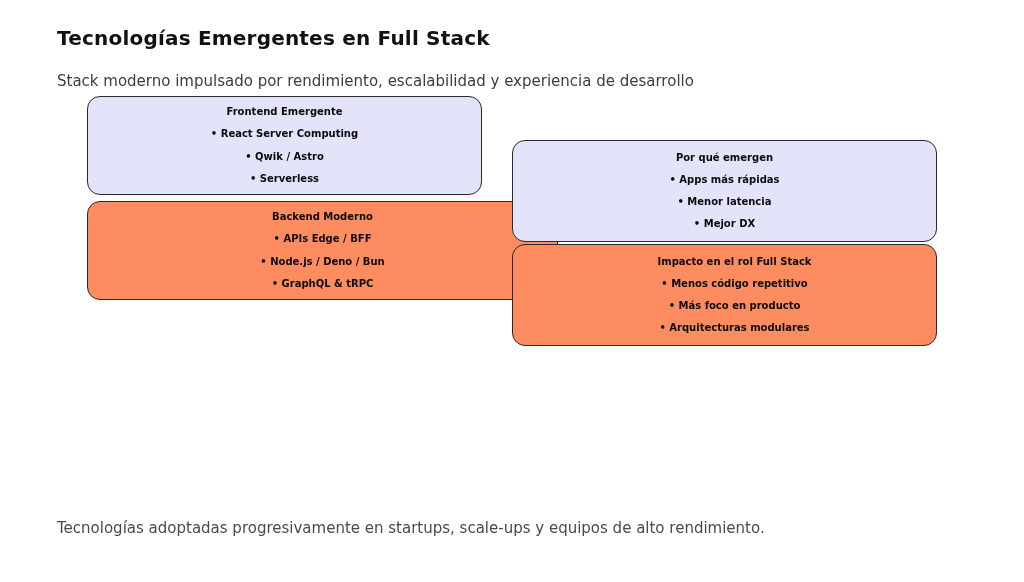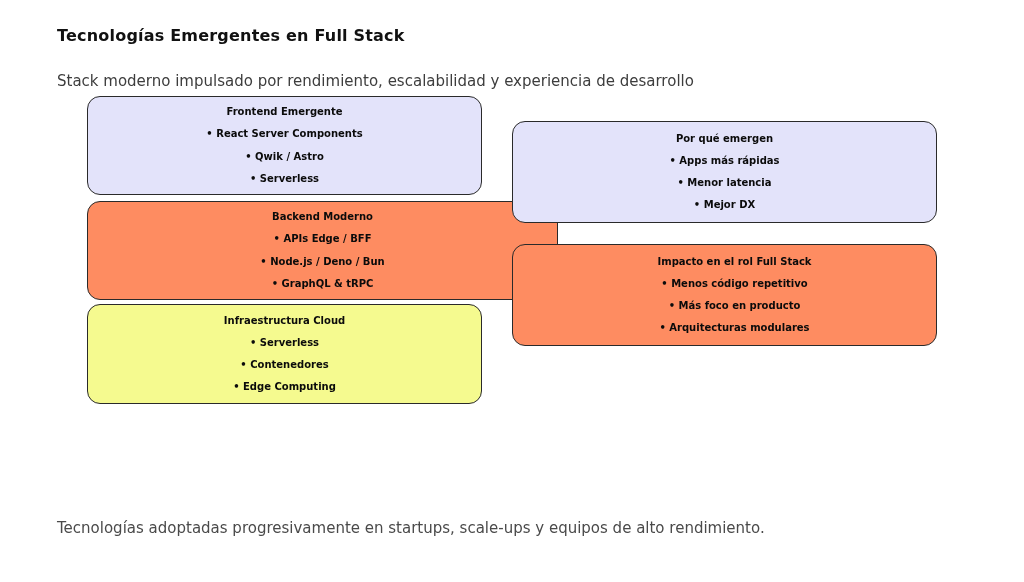--- a/index.html
+++ b/index.html
@@ -12,21 +12,21 @@
     width: 1024px;
     height: 582px;
     background: #ffffff;
     font-family: "DejaVu Sans", "Liberation Sans", sans-serif;
     overflow: hidden;
   }
   .page-title {
     position: absolute;
     left: 57px;
     top: 26px;
-    font-size: 16px;
+    font-size: 20px;
     font-weight: bold;
     color: #111111;
     letter-spacing: 0.2px;
   }
   .page-subtitle {
     position: absolute;
     left: 57px;
     top: 72px;
     font-size: 15px;
     color: #3d3d3d;
@@ -53,52 +53,46 @@
   .card .line {
     font-size: 10px;
     font-weight: bold;
     color: #0b0b0b;
     line-height: 14.2px;
     white-space: nowrap;
   }
   .card-1 { left: 87px;  top: 96px;  width: 395px; height: 99px; }
   .card-2 { left: 87px;  top: 201px; width: 471px; height: 99px; }
   .card-3 { left: 87px;  top: 304px; width: 395px; height: 100px; }
-  .card-4 { left: 512px; top: 121px; width: 425px; height: 102px; }
+  .card-4 { left: 512px; top: 140px; width: 425px; height: 102px; }
   .card-5 { left: 512px; top: 244px; width: 425px; height: 102px; padding-left: 20px; }
   .card-6 { left: 512px; top: 358px; width: 425px; height: 101px; }
 </style>
 </head>
 <body>
 
 <div class="canvas">
 
   <div class="page-title">Tecnologías Emergentes en Full Stack</div>
   <div class="page-subtitle">Stack moderno impulsado por rendimiento, escalabilidad y experiencia de desarrollo</div>
 
   <div class="card card-1" style="background-color: rgb(227, 227, 250);">
     <div class="line">Frontend Emergente</div>
-    <div class="line">• React Server Components</div>
+    <div class="line">• React Server Computing</div>
     <div class="line">• Qwik / Astro</div>
     <div class="line">• Serverless</div>
   </div>
 
   <div class="card card-2" style="background-color: rgb(254, 140, 97);">
     <div class="line">Backend Moderno</div>
     <div class="line">• APIs Edge / BFF</div>
     <div class="line">• Node.js / Deno / Bun</div>
     <div class="line">• GraphQL &amp; tRPC</div>
   </div>
 
-  <div class="card card-3" style="background-color: rgb(245, 250, 143);">
-    <div class="line">Infraestructura Cloud</div>
-    <div class="line">• Serverless</div>
-    <div class="line">• Contenedores</div>
-    <div class="line">• Edge Computing</div>
-  </div>
 
   <div class="card card-4" style="background-color: rgb(227, 227, 250);">
     <div class="line">Por qué emergen</div>
     <div class="line">• Apps más rápidas</div>
     <div class="line">• Menor latencia</div>
     <div class="line">• Mejor DX</div>
   </div>
 
   <div class="card card-5" style="background-color: rgb(254, 140, 97);">
     <div class="line">Impacto en el rol Full Stack</div>

